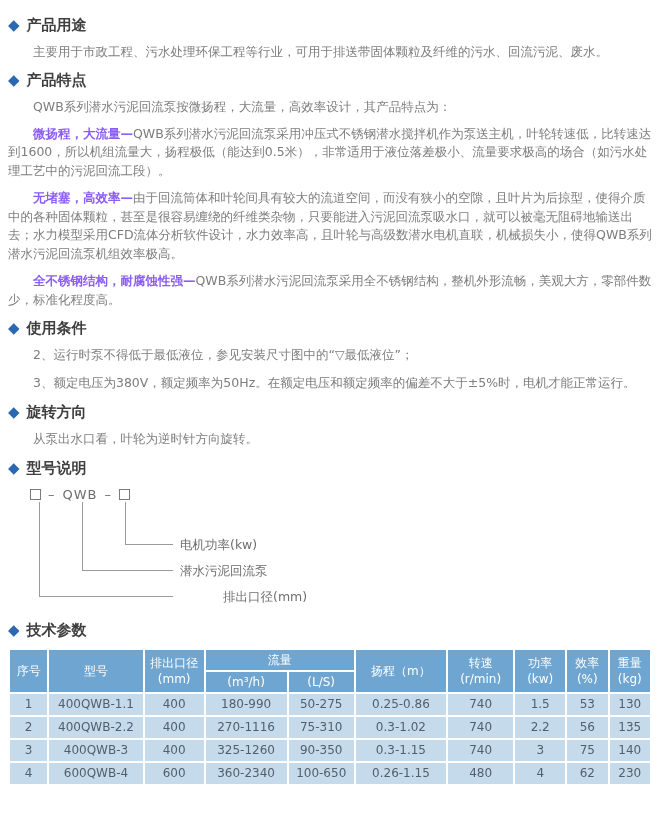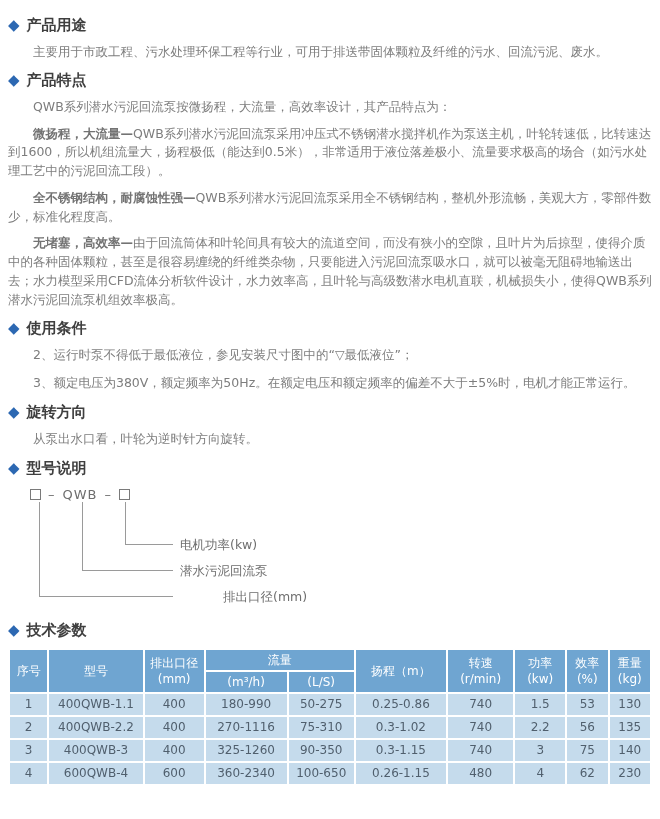--- a/index.html
+++ b/index.html
@@ -27,21 +27,21 @@
     color: #2c68b2;
     font-size: 15px;
     margin-right: 7px;
     font-weight: normal;
   }
   .para {
     text-indent: 2em;
     margin: 4px 0 8px 0;
     color: #7d7d7d;
   }
-  .para .lead { font-weight: bold; color: #737373; }
+  .para .lead { font-weight: bold; color: #8b5cf6; }
   .cond-item { text-indent: 2em; margin: 4px 0 9px 0; }
 
   
   .model-diagram {
     position: relative;
     height: 126px;
     margin: 4px 0 2px 22px;
     color: #6e6e6e;
   }
   .model-formula {
@@ -107,22 +107,22 @@
     <span>产品用途</span>
   </div>
   <p class="para">主要用于市政工程、污水处理环保工程等行业，可用于排送带固体颗粒及纤维的污水、回流污泥、废水。</p>
 
   <div class="section-heading">
     <span class="diamond">◆</span>
     <span>产品特点</span>
   </div>
   <p class="para">QWB系列潜水污泥回流泵按微扬程，大流量，高效率设计，其产品特点为：</p>
   <p class="para"><span class="lead">微扬程，大流量—</span><span>QWB系列潜水污泥回流泵采用冲压式不锈钢潜水搅拌机作为泵送主机，叶轮转速低，比转速达到1600，所以机组流量大，扬程极低（能达到0.5米），非常适用于液位落差极小、流量要求极高的场合（如污水处理工艺中的污泥回流工段）。</span></p>
+  <p class="para"><span class="lead">无堵塞，高效率—</span><span>由于回流筒体和叶轮间具有较大的流道空间，而没有狭小的空隙，且叶片为后掠型，使得介质中的各种固体颗粒，甚至是很容易缠绕的纤维类杂物，只要能进入污泥回流泵吸水口，就可以被毫无阻碍地输送出去；水力模型采用CFD流体分析软件设计，水力效率高，且叶轮与高级数潜水电机直联，机械损失小，使得QWB系列潜水污泥回流泵机组效率极高。</span></p>
   <p class="para"><span class="lead">全不锈钢结构，耐腐蚀性强—</span><span>QWB系列潜水污泥回流泵采用全不锈钢结构，整机外形流畅，美观大方，零部件数少，标准化程度高。</span></p>
-  <p class="para"><span class="lead">无堵塞，高效率—</span><span>由于回流筒体和叶轮间具有较大的流道空间，而没有狭小的空隙，且叶片为后掠型，使得介质中的各种固体颗粒，甚至是很容易缠绕的纤维类杂物，只要能进入污泥回流泵吸水口，就可以被毫无阻碍地输送出去；水力模型采用CFD流体分析软件设计，水力效率高，且叶轮与高级数潜水电机直联，机械损失小，使得QWB系列潜水污泥回流泵机组效率极高。</span></p>
 
   <div class="section-heading">
     <span class="diamond">◆</span>
     <span>使用条件</span>
   </div>
   <p class="cond-item">2、运行时泵不得低于最低液位，参见安装尺寸图中的“▽最低液位”；</p>
   <p class="cond-item">3、额定电压为380V，额定频率为50Hz。在额定电压和额定频率的偏差不大于±5%时，电机才能正常运行。</p>
 
   <div class="section-heading">
     <span class="diamond">◆</span>

